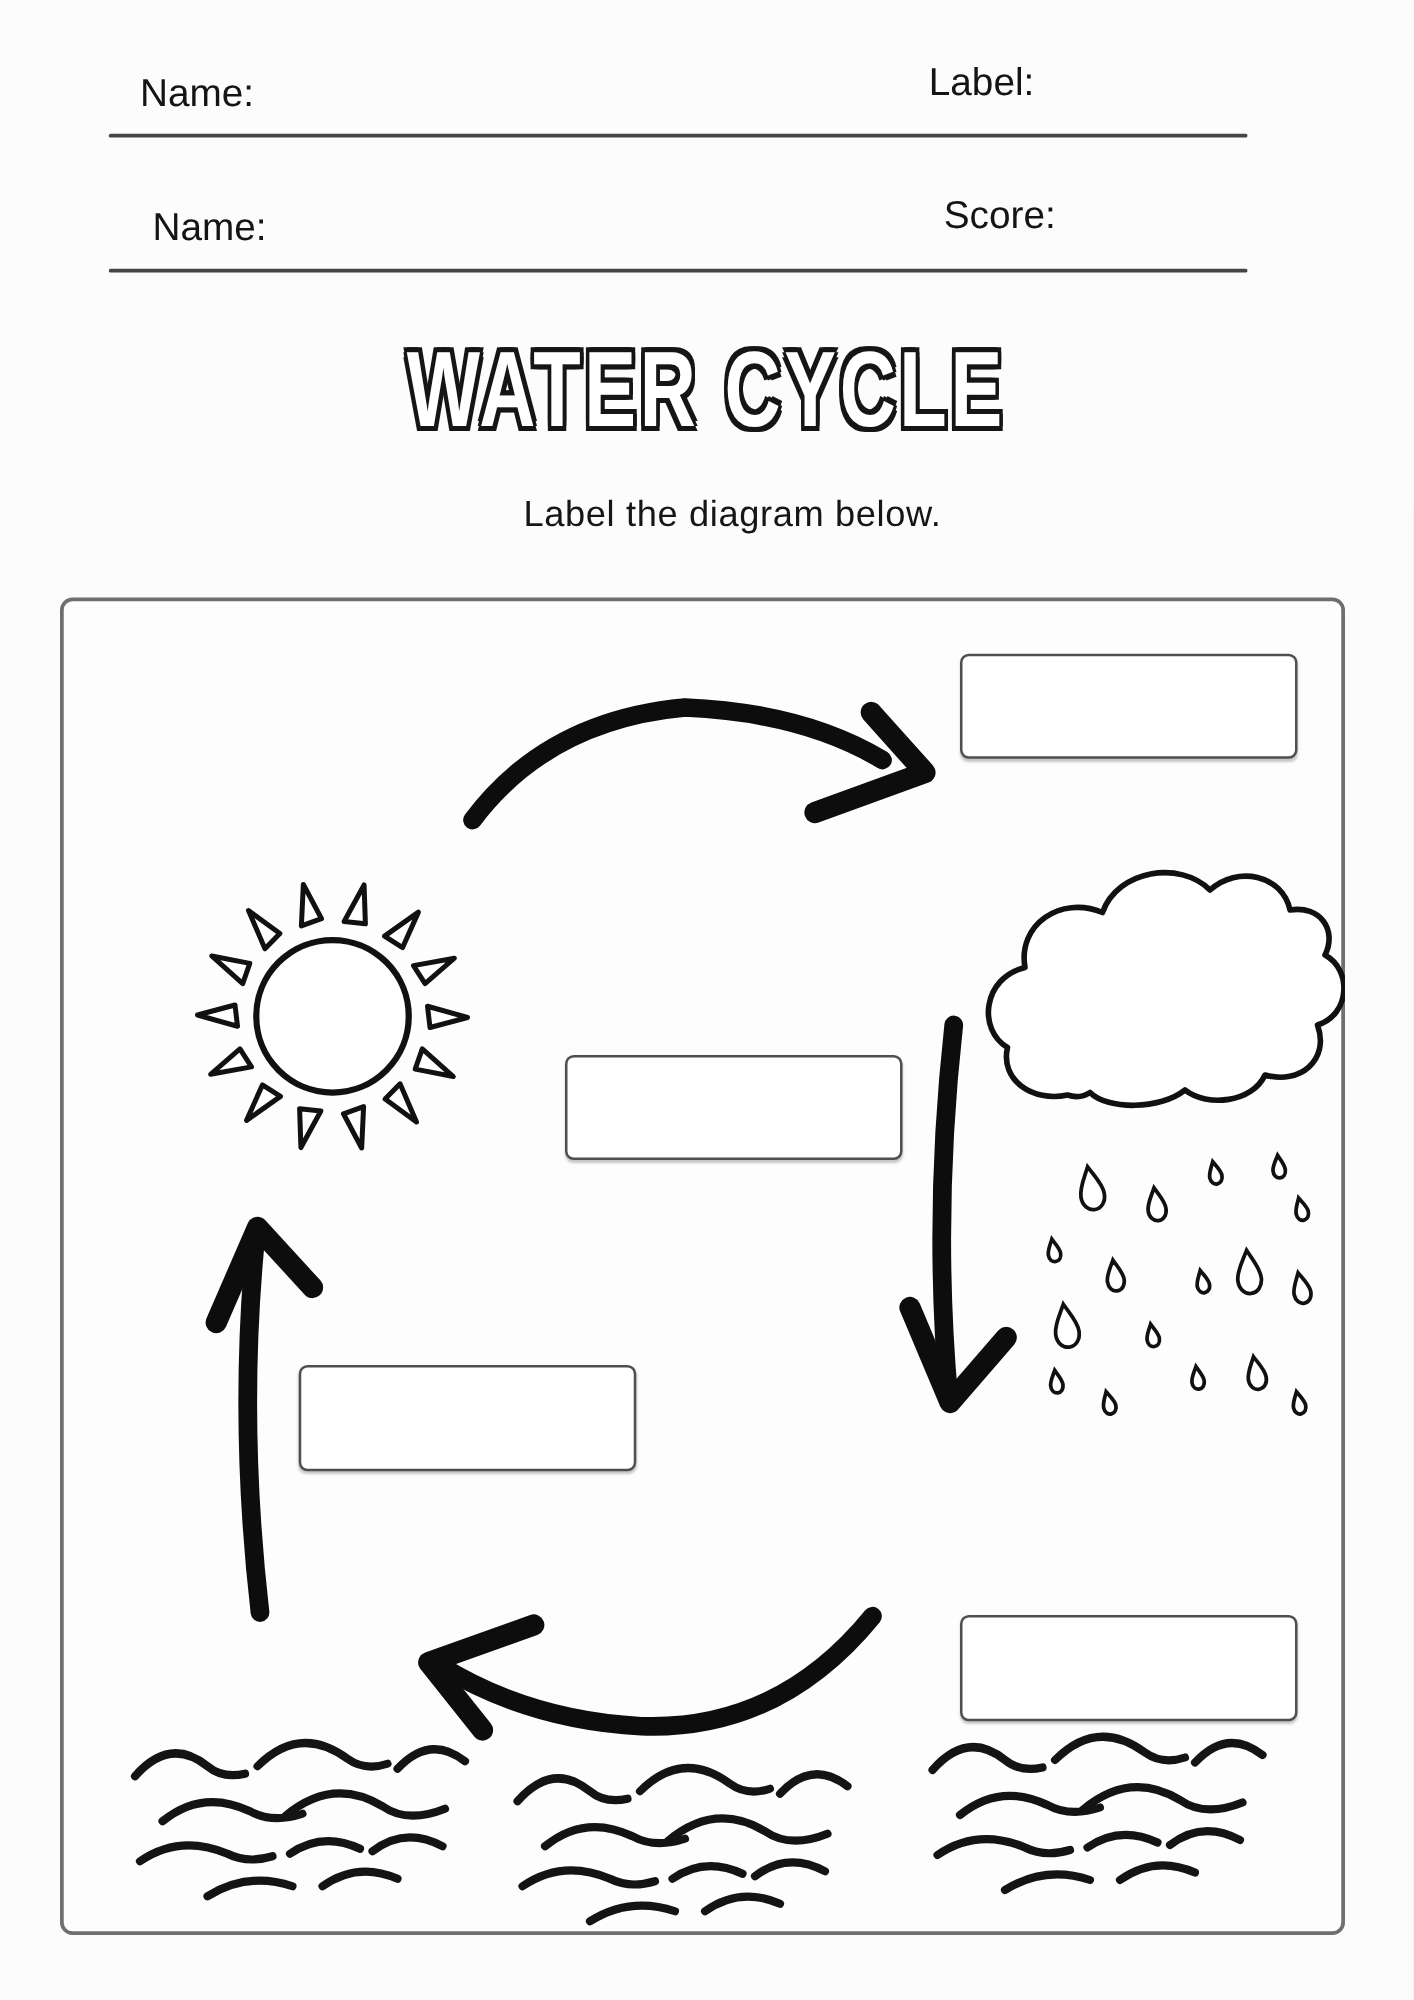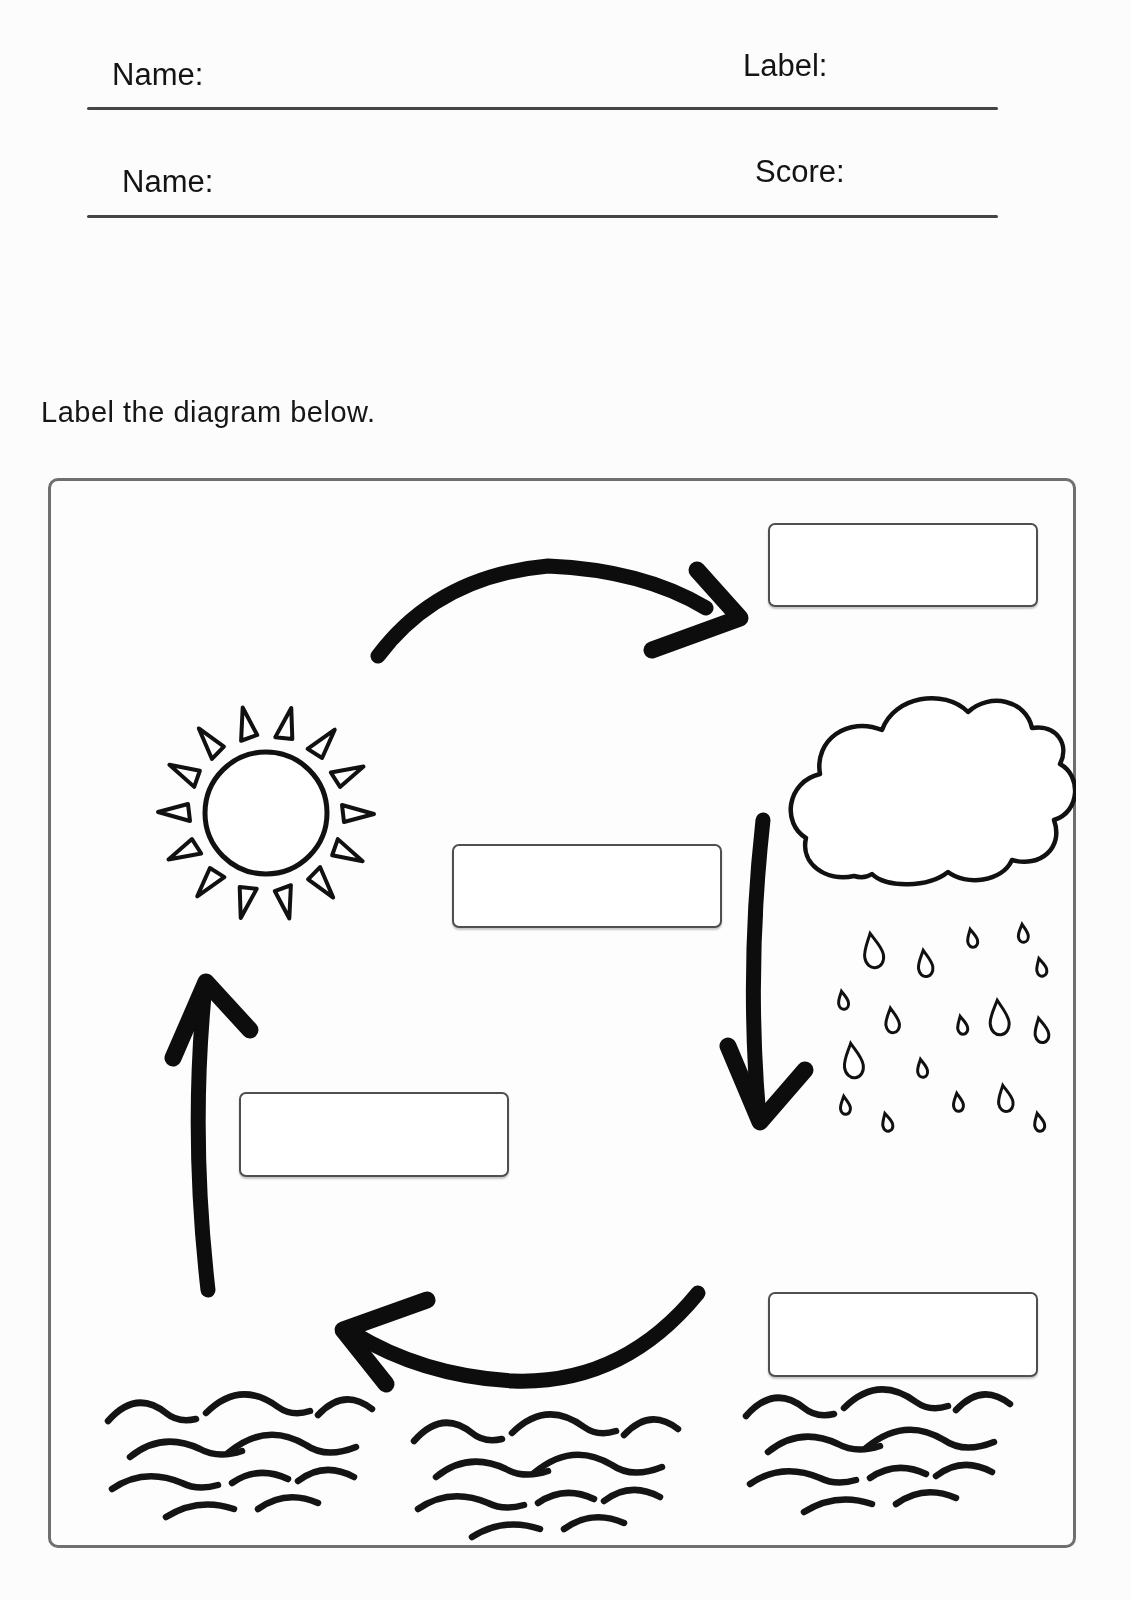--- a/index.html
+++ b/index.html
@@ -14,21 +14,21 @@
   .write-line{height:3px;background:#454545;border-radius:2px;}
   
   .title-wrap{left:0;right:0;top:262px;text-align:center;}
   .title-text{
     display:inline-block;font-size:64px;font-weight:bold;letter-spacing:3px;
     color:#ffffff;transform:scale(0.97,1.34);transform-origin:center top;
     text-shadow:-3px -3px 0 #151515,3px -3px 0 #151515,-3px 3px 0 #151515,3px 3px 0 #151515,
                 -3px 0 0 #151515,3px 0 0 #151515,0 -3px 0 #151515,0 3px 0 #151515;
     white-space:nowrap;
   }
-  .subtitle{left:0;right:0;top:396px;text-align:left;font-size:29px;color:#161616;letter-spacing:0.5px;padding-left:41px;}
+  .subtitle{left:0;right:0;top:396px;text-align:center;font-size:29px;color:#161616;letter-spacing:0.5px;padding-left:41px;}
   
   .frame{
     left:48px;top:478px;width:1022px;height:1064px;
     border:3px solid #6f6f6f;border-radius:10px;background:#fdfdfd;
   }
   .diagram-svg{left:48px;top:478px;width:1028px;height:1070px;}
   .label-box{
     background:#ffffff;border:2px solid #4f4f4f;border-radius:7px;
     box-shadow:0 2px 2px rgba(0,0,0,0.22);
     font-size:24px;color:#111;padding:4px 8px;box-sizing:border-box;
@@ -44,20 +44,23 @@
 <div class="page">
 
   <div class="abs hdr-label" style="left:112px;top:57px;">Name:</div>
   <div class="abs hdr-label" style="left:743px;top:48px;">Label:</div>
   <div class="abs write-line" style="left:87px;top:107px;width:911px;"></div>
 
   <div class="abs hdr-label" style="left:122px;top:164px;">Name:</div>
   <div class="abs hdr-label" style="left:755px;top:154px;">Score:</div>
   <div class="abs write-line" style="left:87px;top:215px;width:911px;"></div>
 
+  <div class="abs title-wrap">
+    <span class="title-text">WATER CYCLE</span>
+  </div>
   <div class="abs subtitle">Label the diagram below.</div>
 
   <div class="abs frame"></div>
 
   <svg class="abs diagram-svg" viewBox="0 0 1028 1070">
     <defs>
       <path id="drop" d="M0,-16 C4,-8 9,-1 9,6 C9,12.6 5,17 0,17 C-5,17 -9,12.6 -9,6 C-9,-1 -4,-8 0,-16 Z" fill="#ffffff" stroke="#111111" stroke-width="3" vector-effect="non-scaling-stroke"></path>
       <path id="ray" d="M-8,-76 L1,-108 L9,-78 Z" fill="#ffffff" stroke="#111111" stroke-width="4" stroke-linejoin="round"></path>
       <g id="wave-cluster" fill="none" stroke="#141414" stroke-width="6.5" stroke-linecap="round">
         <path d="M8,38 Q36,6 66,30 Q78,40 96,36"></path>

